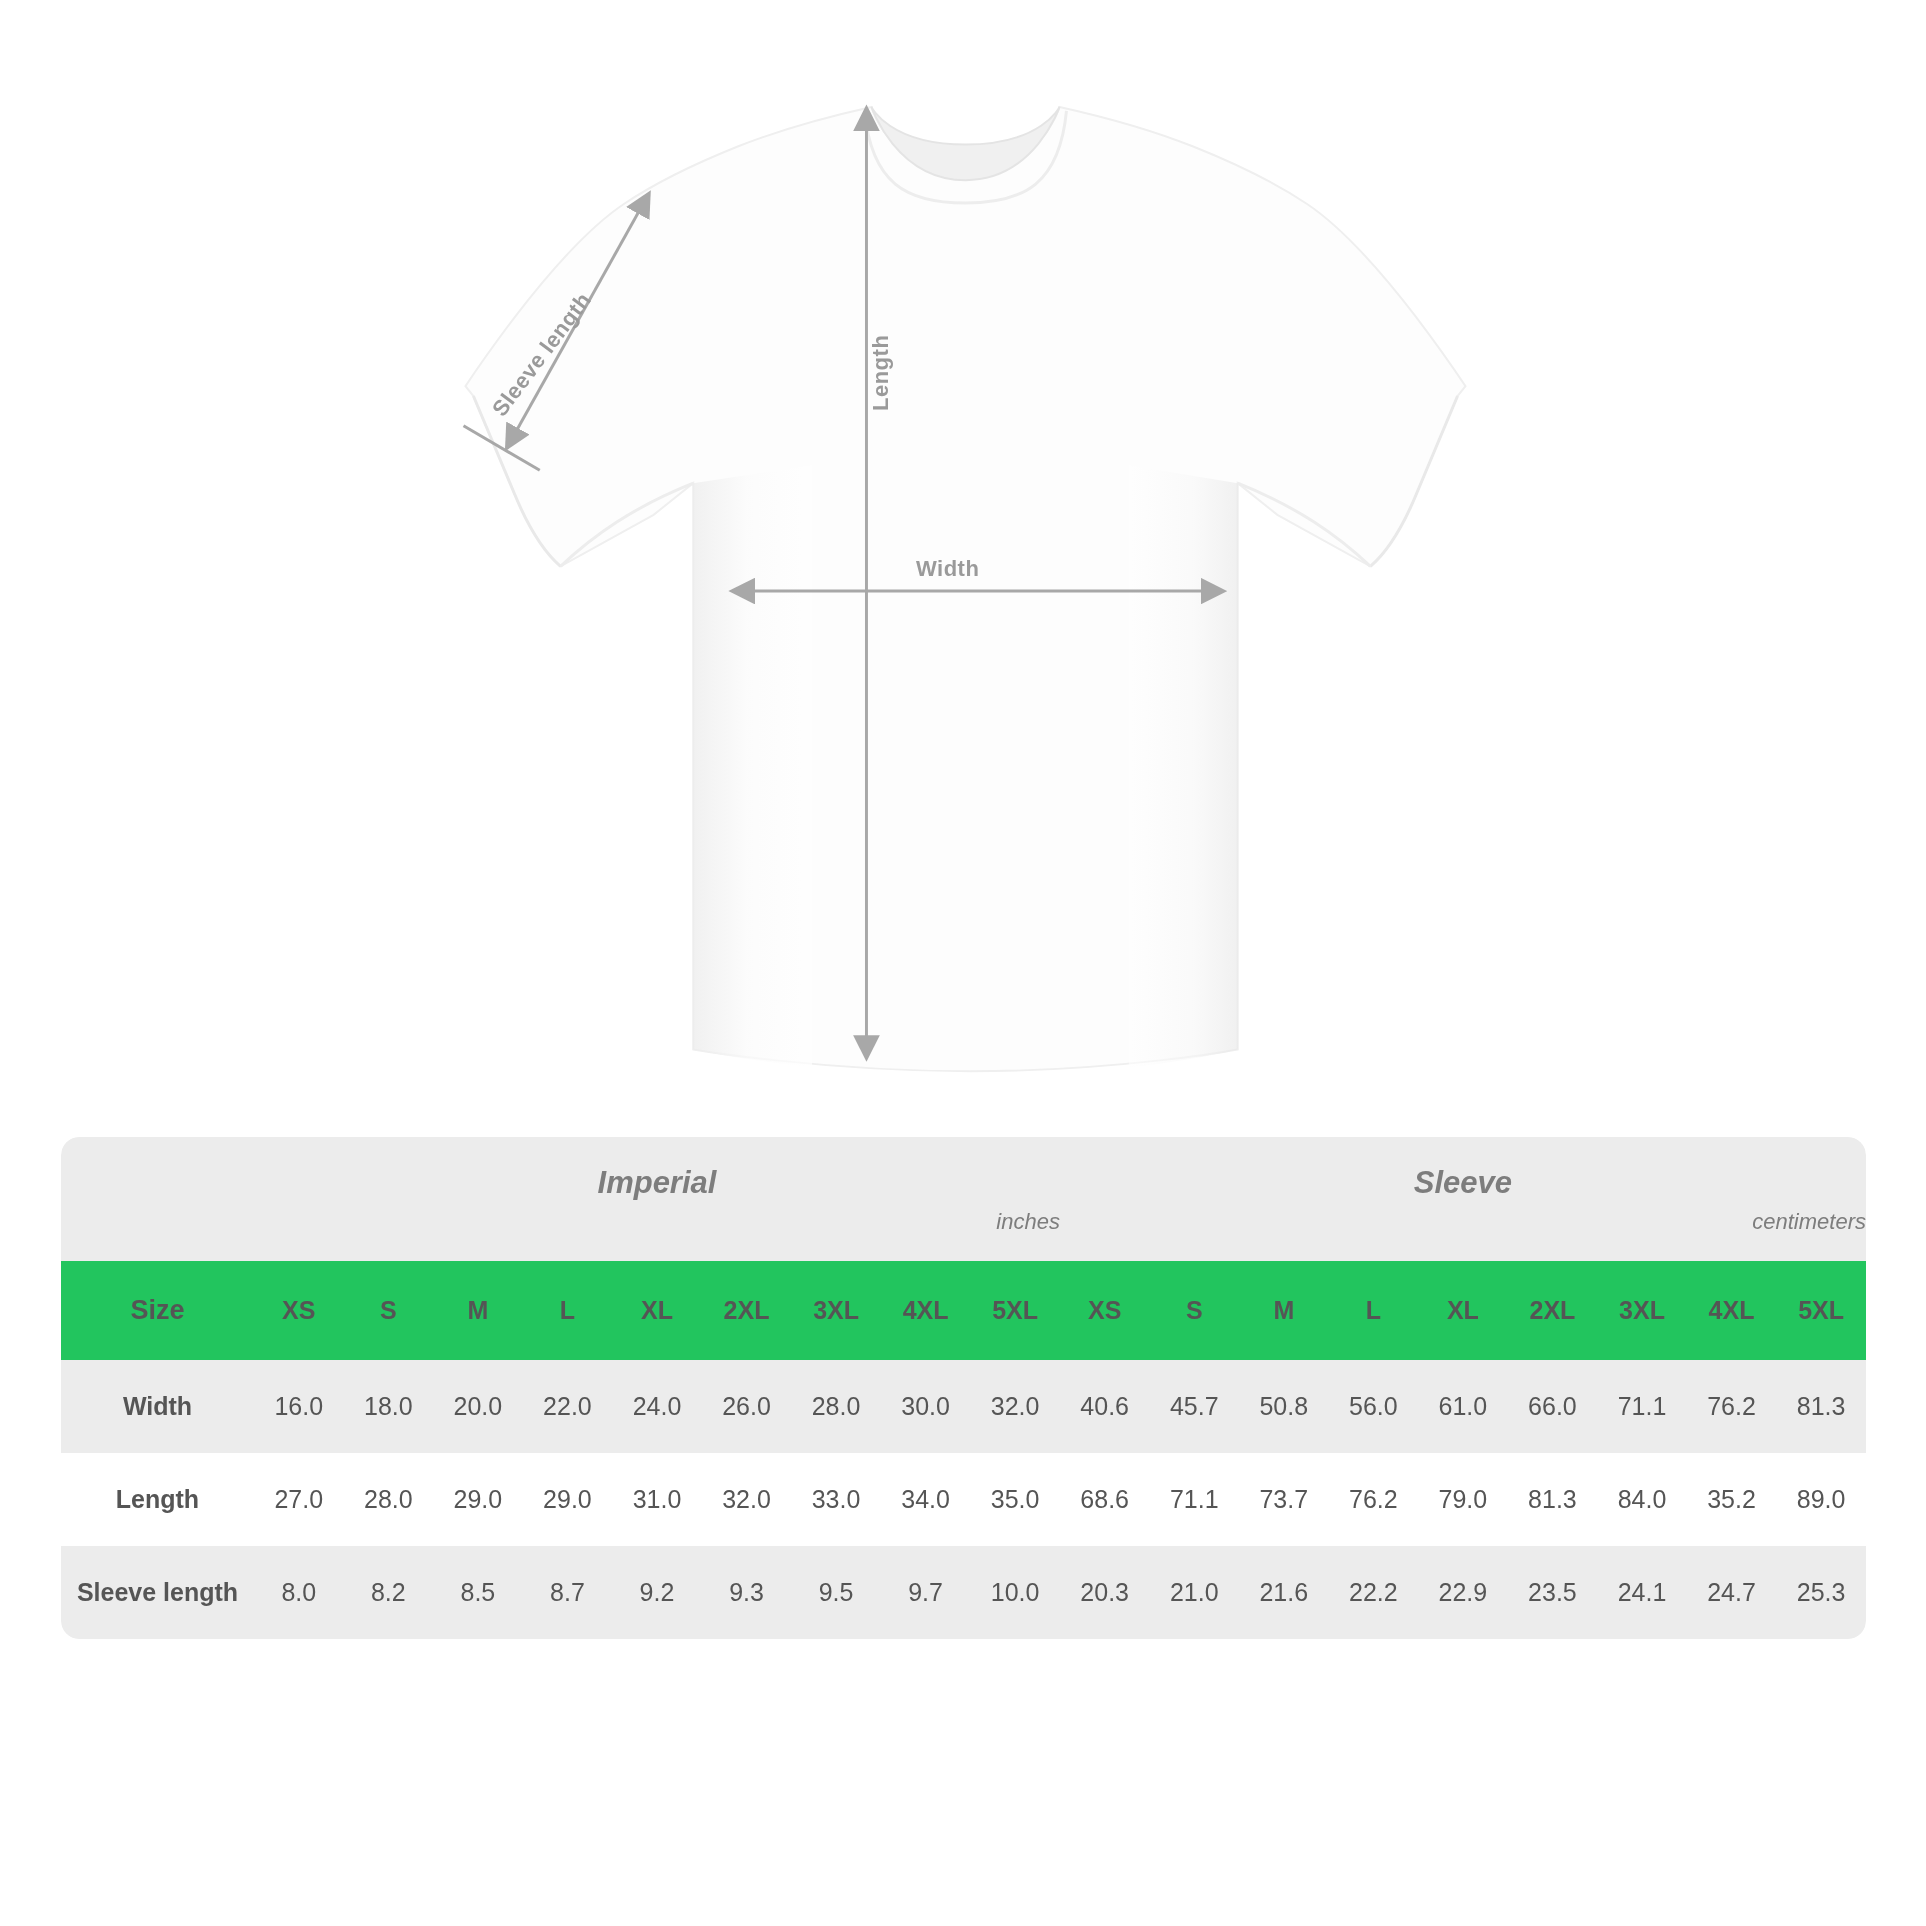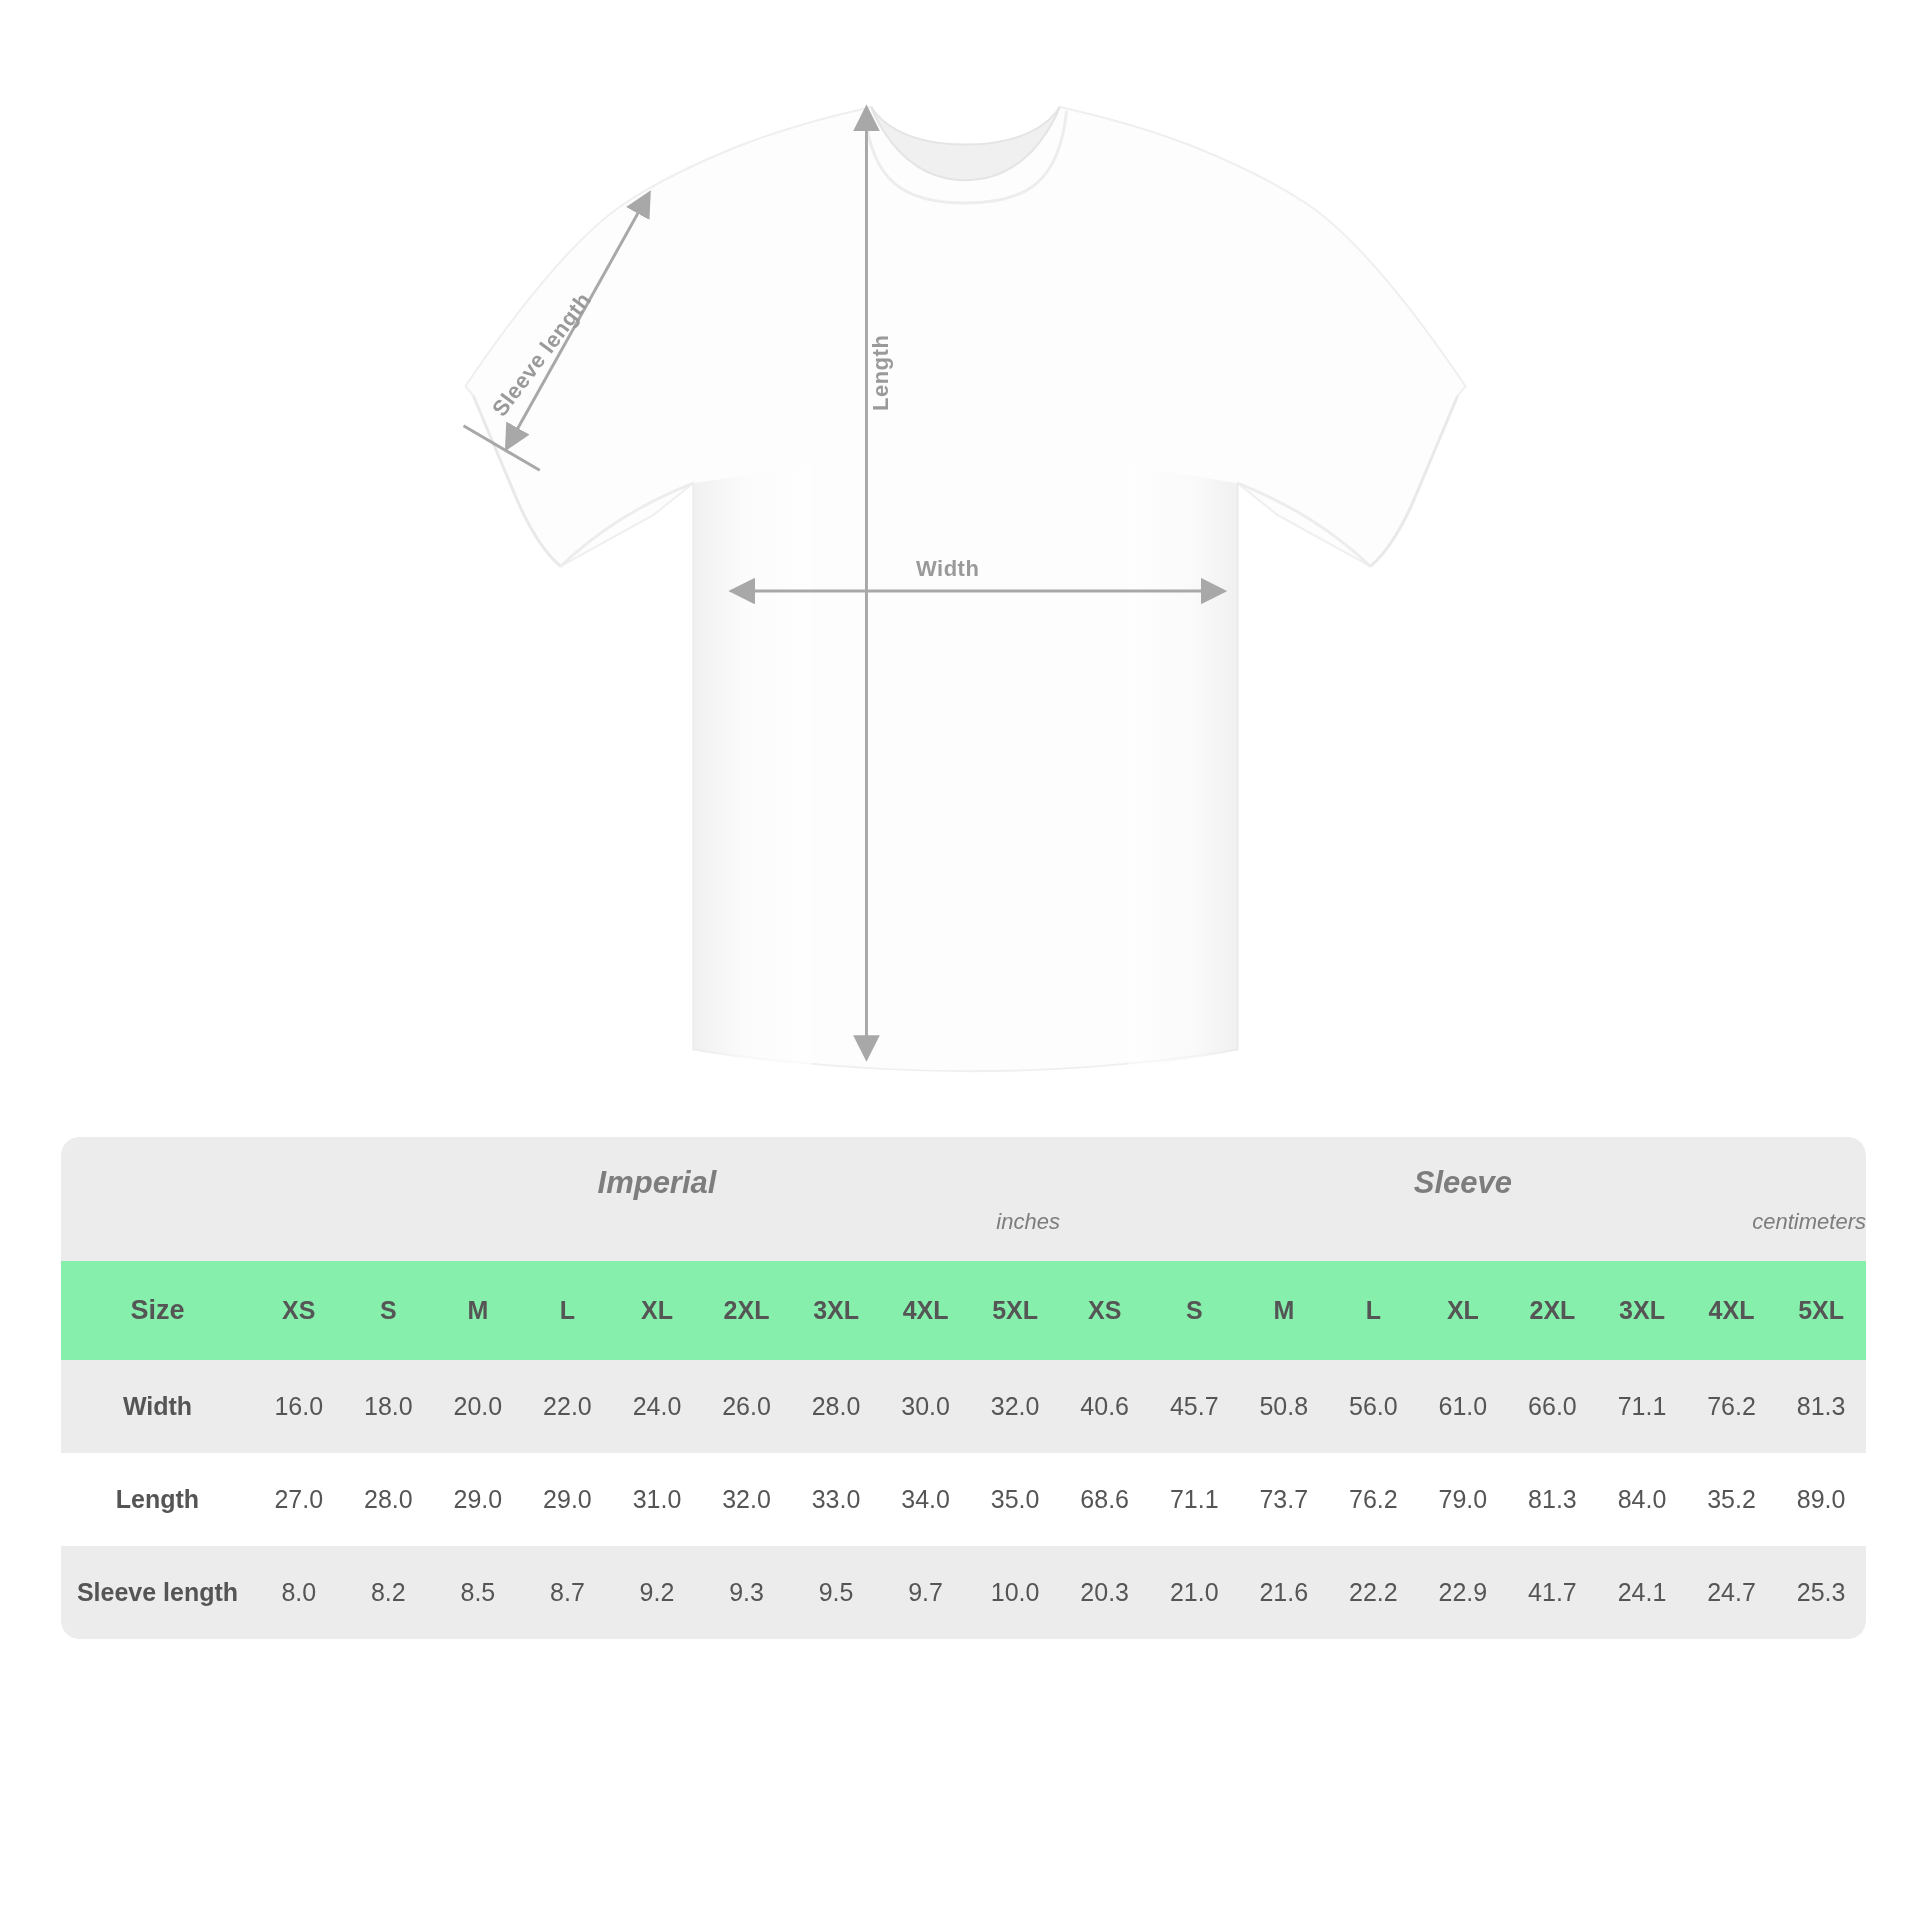--- a/index.html
+++ b/index.html
@@ -103,21 +103,21 @@
   }
   .unit-sub {
     font-size: 22px;
     font-style: italic;
     color: #7d7d7d;
     display: block;
     margin-top: 8px;
     text-align: right;
   }
   .head-row td {
-    background: #86efac;
+    background: #22c55e;
     padding: 34px 0;
     font-weight: bold;
     color: #5b5b5b;
     font-size: 26px;
   }
   .head-row td.rowlabel {
     font-size: 27px;
   }
   .data-row td {
     padding: 32px 0;
@@ -315,21 +315,21 @@
           <td>9.2</td>
           <td>9.3</td>
           <td>9.5</td>
           <td>9.7</td>
           <td>10.0</td>
           <td>20.3</td>
           <td>21.0</td>
           <td>21.6</td>
           <td>22.2</td>
           <td>22.9</td>
-          <td>41.7</td>
+          <td>23.5</td>
           <td>24.1</td>
           <td>24.7</td>
           <td class="corner-br">25.3</td>
         </tr>
       </tbody>
     </table>
   </div>
 
 </div>
 

